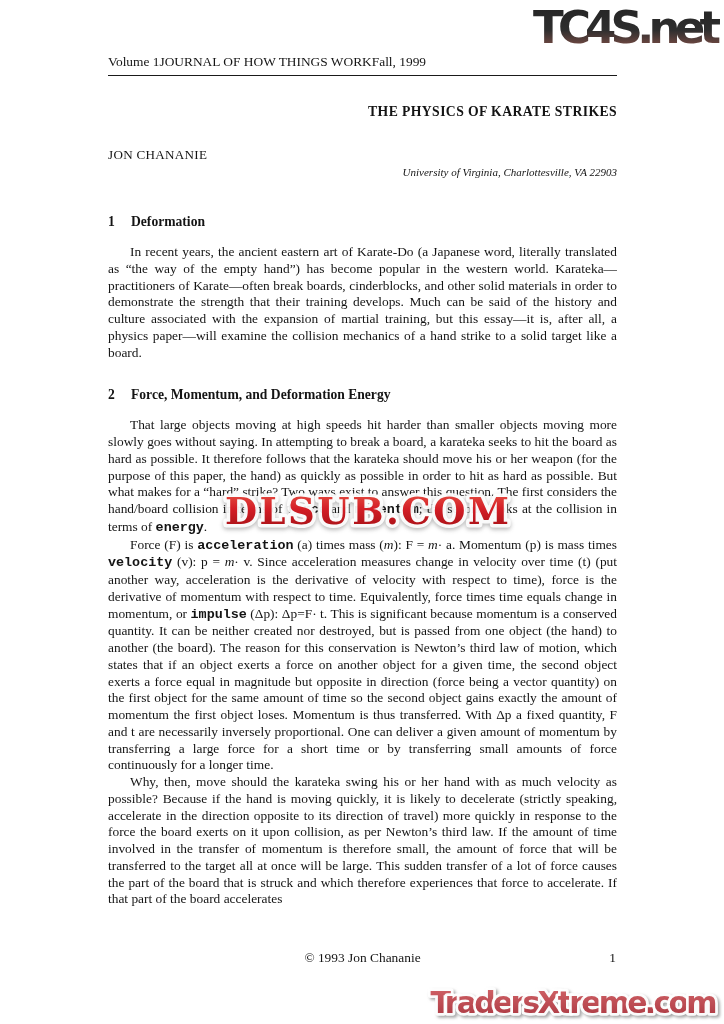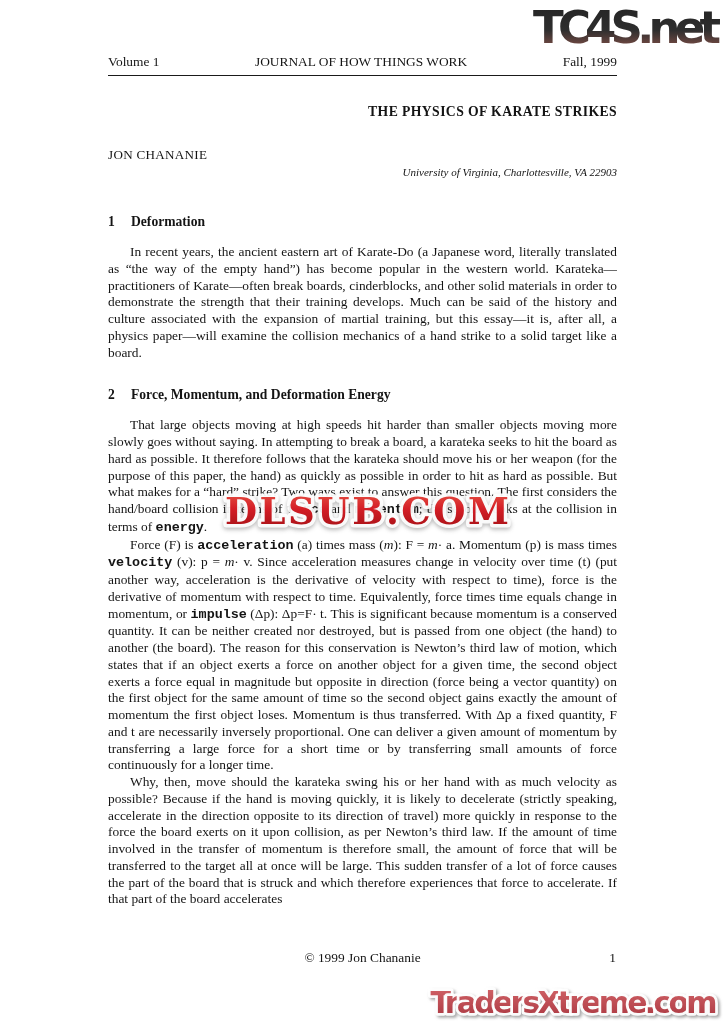--- a/index.html
+++ b/index.html
@@ -5,21 +5,21 @@
   html,body { margin:0; padding:0; background:#e8e8e8; }
   .page {
     position:relative; width:724px; height:1024px; margin:0 auto;
     background:#ffffff; overflow:hidden;
     font-family:"Liberation Serif", serif; color:#141414;
   }
 
   
   .journal-header {
     position:absolute; left:108px; top:54px; width:509px;
-    display:flex; justify-content:space-between; align-items:baseline;
+    display:flex; justify-content:flex-start; align-items:baseline;
     font-size:13.4px; padding-bottom:5px; border-bottom:1.4px solid #1a1a1a;
   }
 
   
   .article { position:absolute; left:108px; top:97px; width:509px; }
   .title   { text-align:right; font-weight:bold; font-size:13.7px; letter-spacing:0.4px; margin:6px 0 0; line-height:17px; }
   .author  { text-align:left; font-size:13.1px; letter-spacing:0.3px; margin:26px 0 0; line-height:17px; }
   .affiliation { text-align:right; font-style:italic; font-size:11px; margin:1px 0 0; line-height:17px; }
 
   .article-body .sec-heading {
@@ -95,21 +95,21 @@
           <stop offset="0%" stop-color="#e85948"></stop>
           <stop offset="45%" stop-color="#d41e26"></stop>
           <stop offset="100%" stop-color="#9e0f14"></stop>
         </linearGradient>
       </defs>
       <text x="150" y="37" text-anchor="middle" font-family="DejaVu Serif, serif" font-weight="bold" font-size="37" fill="url(#dlsubGrad)" stroke="#ffffff" stroke-width="7" stroke-opacity="0.92" stroke-linejoin="round" paint-order="stroke" textLength="284" lengthAdjust="spellingAndGlyphs">DLSUB.COM</text>
     </svg>
   </div>
 
   <div class="footer">
-    <span>© 1999 Jon Chananie</span>
+    <span>© 1993 Jon Chananie</span>
     <span class="page-num">1</span>
   </div>
 
   <div class="wm wm-traders">
     <svg viewBox="0 0 299 44" xmlns="http://www.w3.org/2000/svg">
       <defs>
         <linearGradient id="tradersGrad" x1="0" y1="0" x2="0" y2="1">
           <stop offset="0%" stop-color="#d4666a"></stop>
           <stop offset="100%" stop-color="#a93640"></stop>
         </linearGradient>

